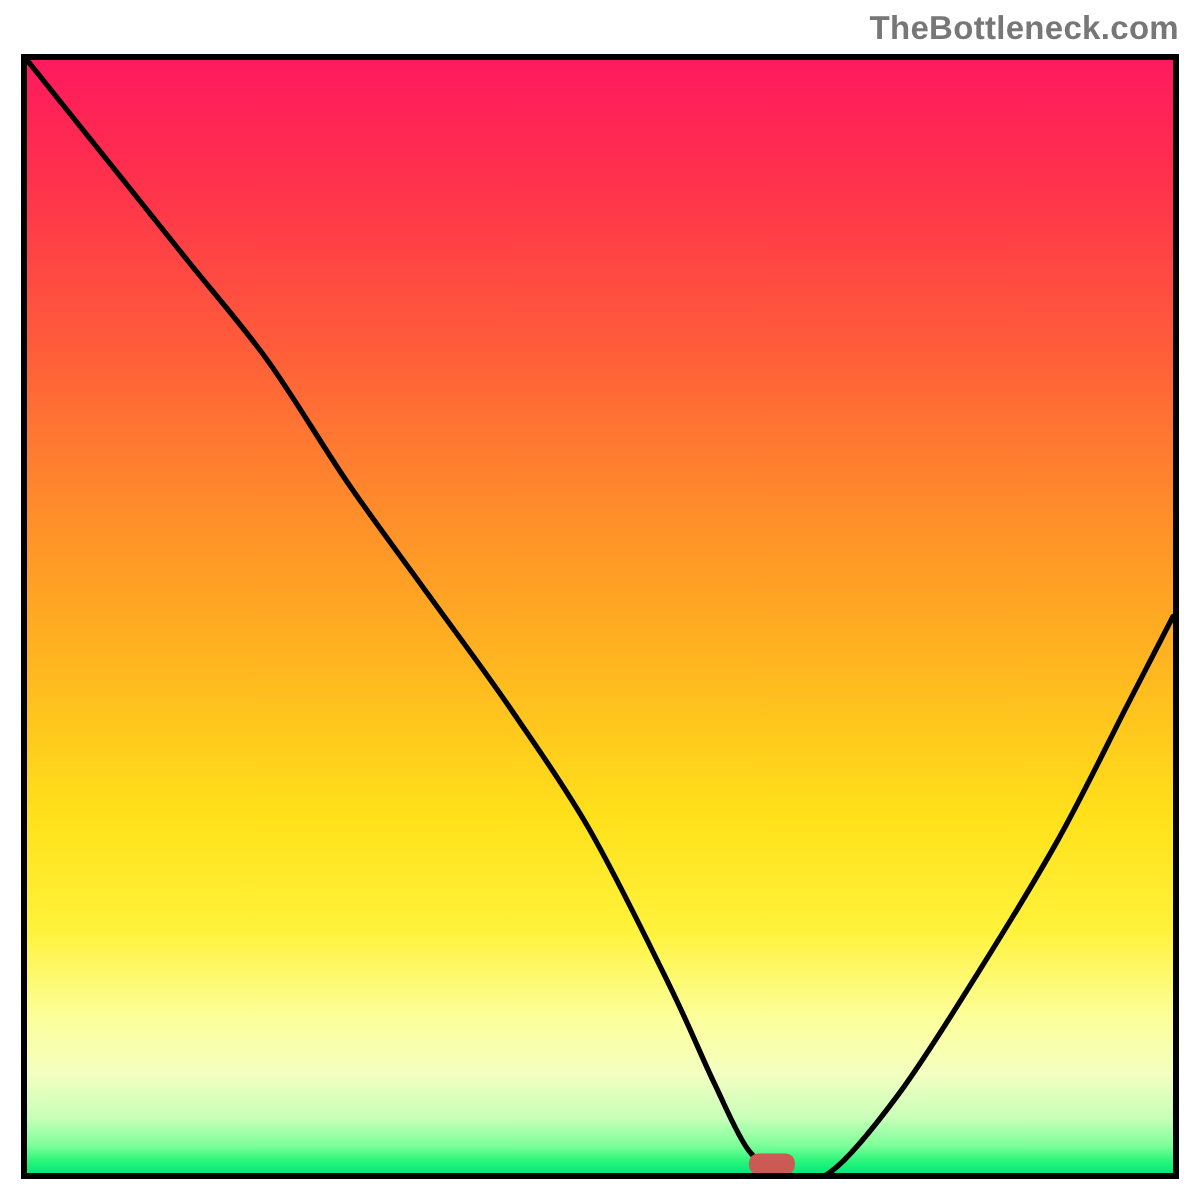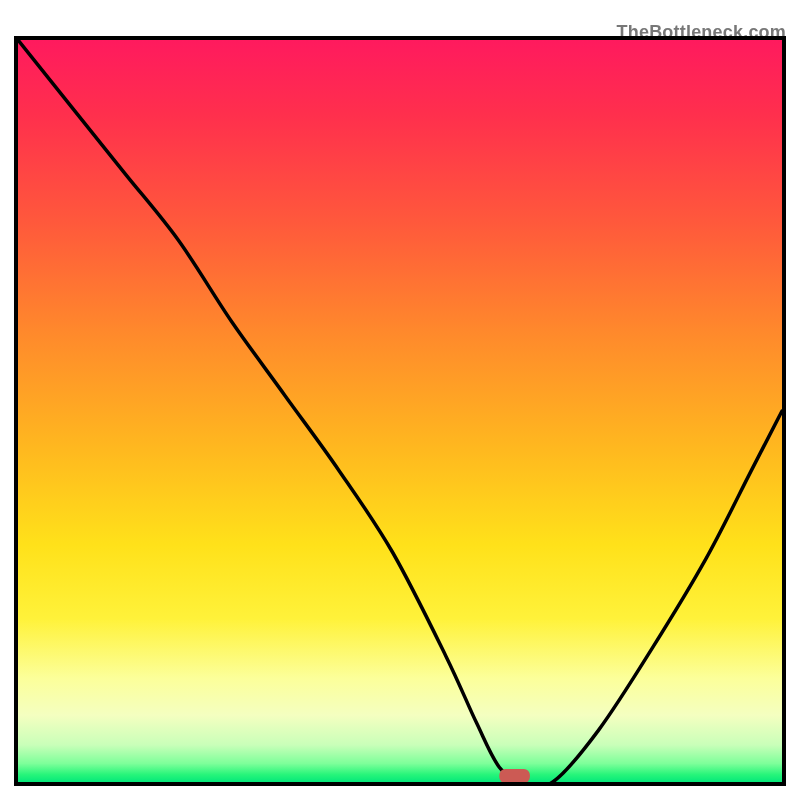--- a/index.html
+++ b/index.html
@@ -13,25 +13,24 @@
   .chart-frame {
     position: relative;
     width: 800px;
     height: 800px;
     box-sizing: border-box;
   }
   .watermark {
     position: absolute;
     top: 6px;
     right: 14px;
-    font-size: 18px;
+    font-size: 22px;
     font-weight: 600;
     color: #777777;
     letter-spacing: 0.2px;
-    margin-top: 16px;
   }
   .plot-area {
     position: absolute;
     top: 36px;
     left: 14px;
     width: 772px;
     height: 750px;
     border: 4px solid #000000;
     box-sizing: border-box;
     overflow: hidden;

